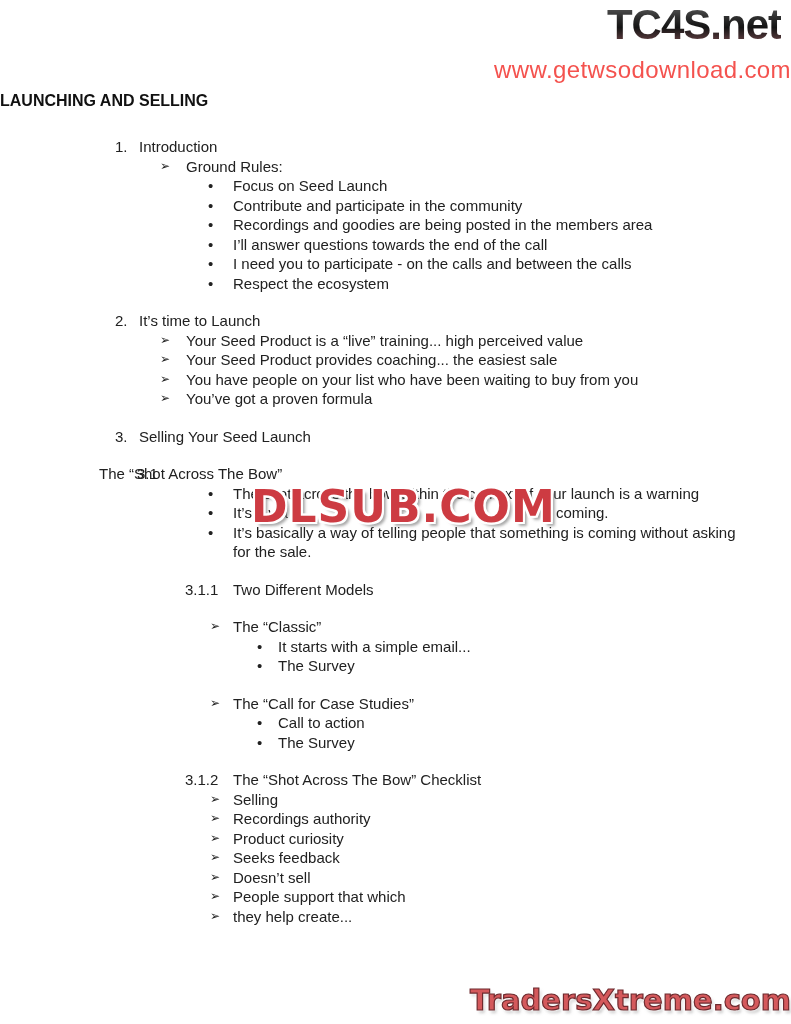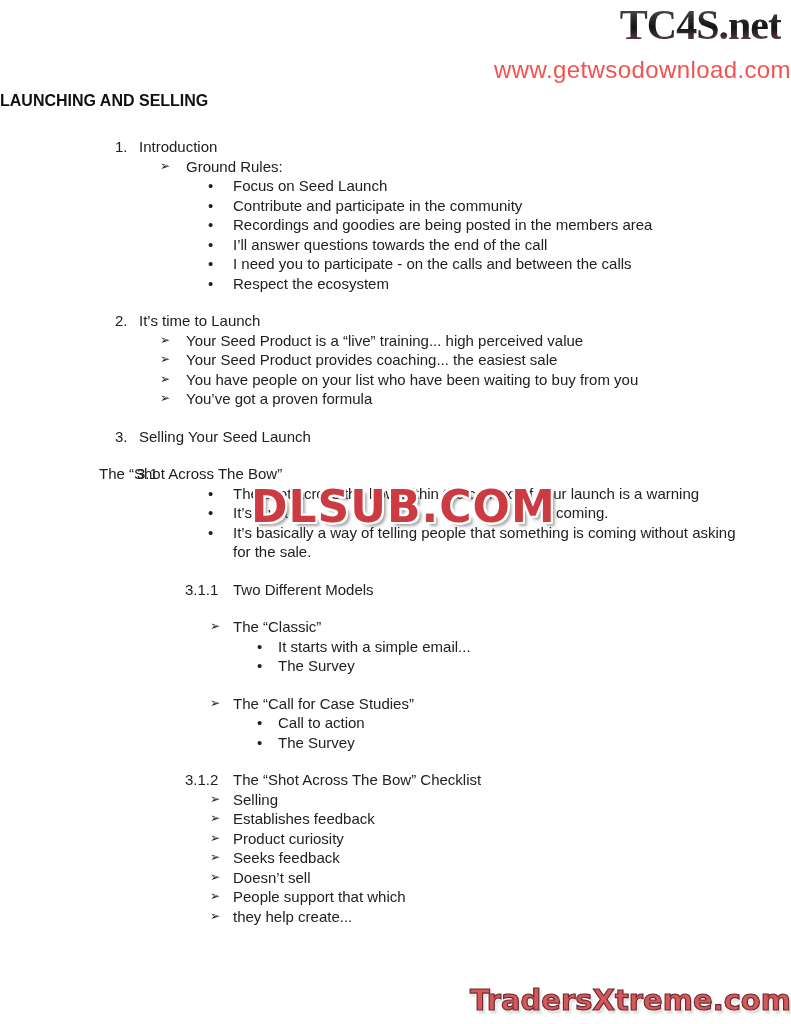--- a/index.html
+++ b/index.html
@@ -4,21 +4,21 @@
 <style>
   html,body{margin:0;padding:0;background:#e8e8e8;}
   .page{
     position:relative;width:791px;height:1024px;background:#ffffff;
     overflow:hidden;font-family:"Liberation Sans",sans-serif;color:#212121;
     margin:0 auto;
   }
   
   .site-logo{
     position:absolute;top:0px;right:10px;
-    font-family:Liberation Serif, serif;
+    font-family:Liberation Sans, sans-serif;
     font-size:42px;font-weight:900;letter-spacing:-1px;line-height:50px;
     background:linear-gradient(180deg,#6e6e6e 0%,#2e2e2e 35%,#141414 55%,#4a3234 75%,#97544f 100%);
     -webkit-background-clip:text;background-clip:text;color:transparent;
   }
   
   .top-url{
     position:absolute;top:56px;left:0;width:100%;text-align:right;
     font-size:24px;color:#f4524e;letter-spacing:.4px;
   }
   
@@ -103,21 +103,21 @@
     <div class="row a2 gap"><span class="mk mk-ar">➢</span><span class="tx">The “Classic”</span></div>
     <div class="row b2"><span class="mk">•</span><span class="tx">It starts with a simple email...</span></div>
     <div class="row b2"><span class="mk">•</span><span class="tx">The Survey</span></div>
 
     <div class="row a2 gap"><span class="mk mk-ar">➢</span><span class="tx">The “Call for Case Studies”</span></div>
     <div class="row b2"><span class="mk">•</span><span class="tx">Call to action</span></div>
     <div class="row b2"><span class="mk">•</span><span class="tx">The Survey</span></div>
 
     <div class="row h311 gap"><span class="mk">3.1.2</span><span class="tx">The “Shot Across The Bow” Checklist</span></div>
     <div class="row a2"><span class="mk mk-ar">➢</span><span class="tx">Selling</span></div>
-    <div class="row a2"><span class="mk mk-ar">➢</span><span class="tx">Establishes feedback</span></div>
+    <div class="row a2"><span class="mk mk-ar">➢</span><span class="tx">Recordings authority</span></div>
     <div class="row a2"><span class="mk mk-ar">➢</span><span class="tx">Product curiosity</span></div>
     <div class="row a2"><span class="mk mk-ar">➢</span><span class="tx">Seeks feedback</span></div>
     <div class="row a2"><span class="mk mk-ar">➢</span><span class="tx">Doesn’t sell</span></div>
     <div class="row a2"><span class="mk mk-ar">➢</span><span class="tx">People support that which</span></div>
     <div class="row a2"><span class="mk mk-ar">➢</span><span class="tx">they help create...</span></div>
 
   </div>
 
   <div class="overlay-wm">DLSUB.COM</div>
 

